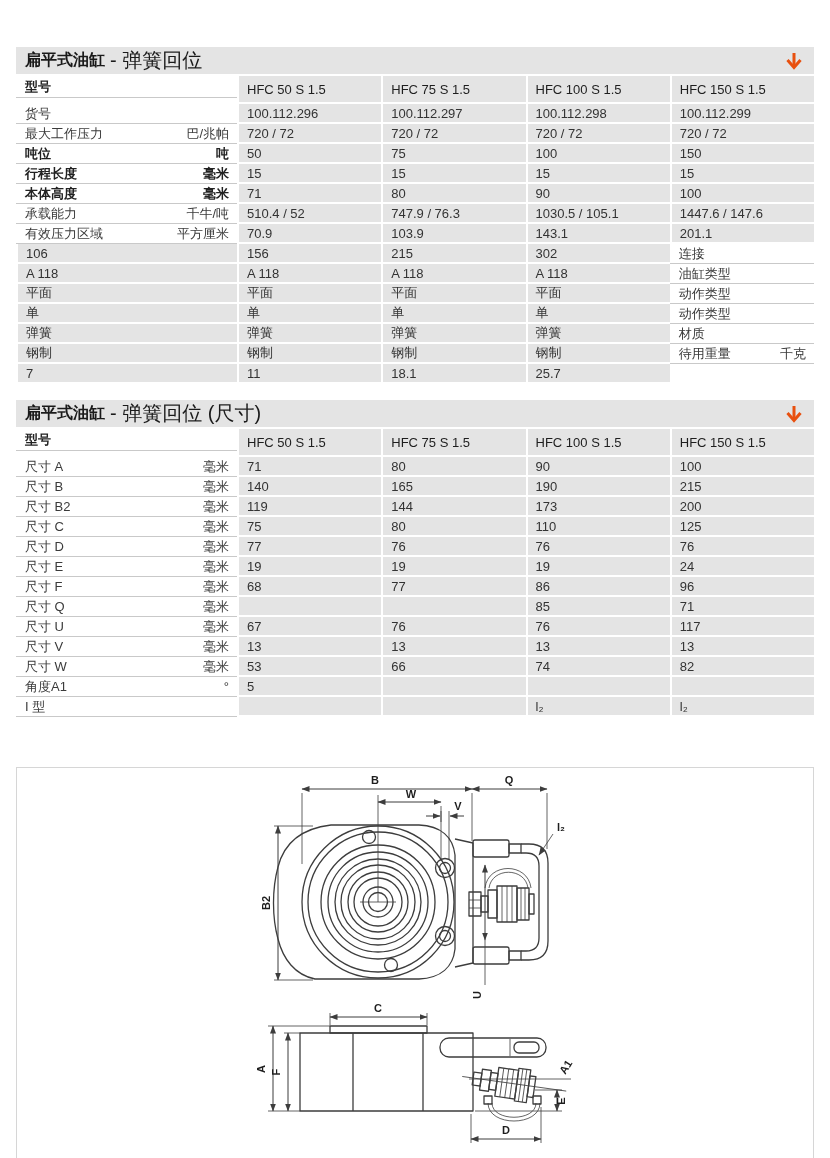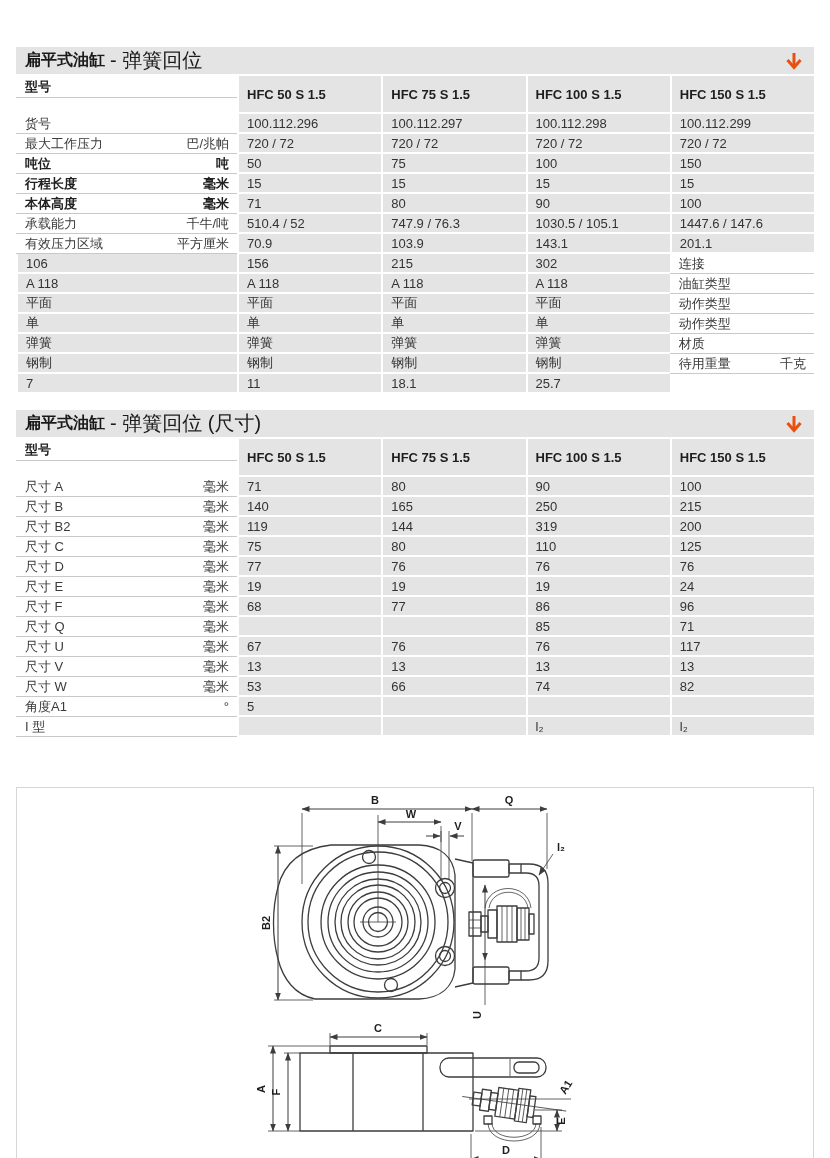--- a/index.html
+++ b/index.html
@@ -13,21 +13,21 @@
   .tbar .tr{font-size:20px;color:#1a1a1a;margin-left:5px;font-weight:normal;}
   .tbar .sp{flex:1;}
   .arrowbtn{width:22px;height:22px;display:flex;align-items:center;justify-content:center;cursor:pointer;}
 
   
   .tbl{display:grid;grid-template-columns:221px 1fr 1fr 1fr 1fr;font-size:13px;}
   .tbl *{box-sizing:border-box;}
   .lc{background:#fff;border-bottom:1px solid #c9c9c9;display:flex;justify-content:space-between;align-items:center;padding:0 8px 0 9px;height:20px;color:#3a3a3a;}
   .lc.h{height:22px;font-weight:bold;color:#222;}
   .vc{background:#e4e4e4;border-left:2px solid #fff;border-bottom:2px solid #fff;display:flex;align-items:center;padding-left:8px;height:20px;color:#333;}
-  .vc.h{height:38px;font-weight:bold;color:#1e1e1e;}
+  .vc.h{height:28px;font-weight:normal;color:#1e1e1e;}
   .b{font-weight:bold;color:#222;}
 
   
   .dbox{border:1px solid #d6d6d6;margin-top:50px;height:390px;display:flex;align-items:center;justify-content:center;}
   .ln{fill:none;stroke:#3d3d3d;stroke-width:1.3;stroke-linejoin:round;}
   .tn{fill:none;stroke:#3d3d3d;stroke-width:.8;}
   .dm{stroke:#3d3d3d;stroke-width:1;fill:none;}
   .lb{font:bold 11px "Liberation Sans","DejaVu Sans",sans-serif;fill:#1e1e1e;}
 </style>
 </head>
@@ -189,29 +189,29 @@
         <div class="vc">71</div>
         <div class="vc">80</div>
         <div class="vc">90</div>
         <div class="vc">100</div>
         <div class="lc">
           <span>尺寸 B</span>
           <span>毫米</span>
         </div>
         <div class="vc">140</div>
         <div class="vc">165</div>
-        <div class="vc">250</div>
+        <div class="vc">190</div>
         <div class="vc">215</div>
         <div class="lc">
           <span>尺寸 B2</span>
           <span>毫米</span>
         </div>
         <div class="vc">119</div>
         <div class="vc">144</div>
-        <div class="vc">319</div>
+        <div class="vc">173</div>
         <div class="vc">200</div>
         <div class="lc">
           <span>尺寸 C</span>
           <span>毫米</span>
         </div>
         <div class="vc">75</div>
         <div class="vc">80</div>
         <div class="vc">110</div>
         <div class="vc">125</div>
         <div class="lc">

